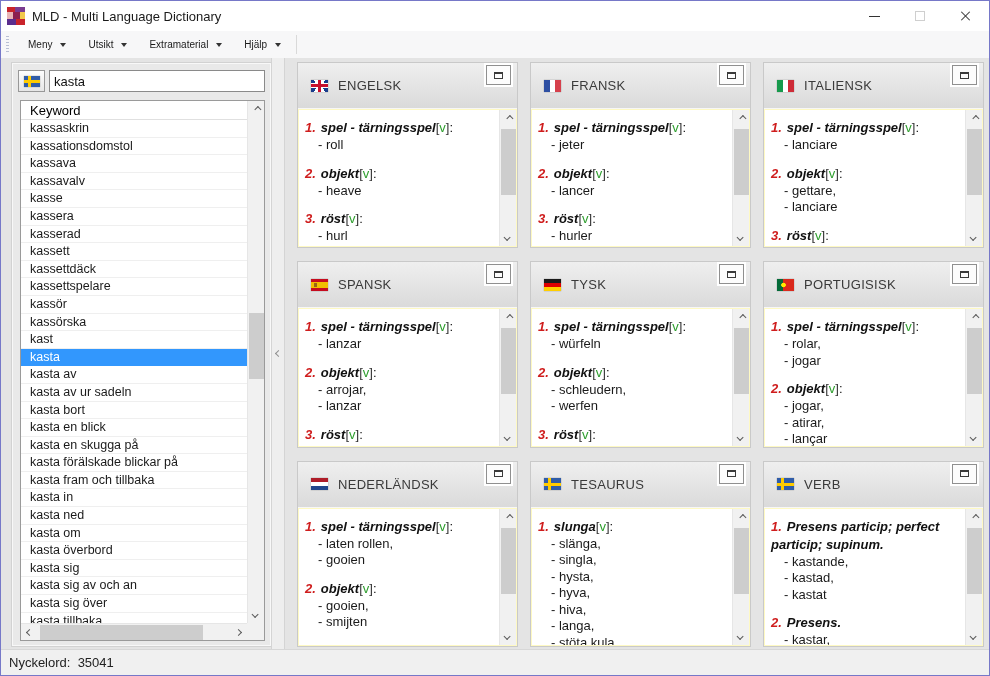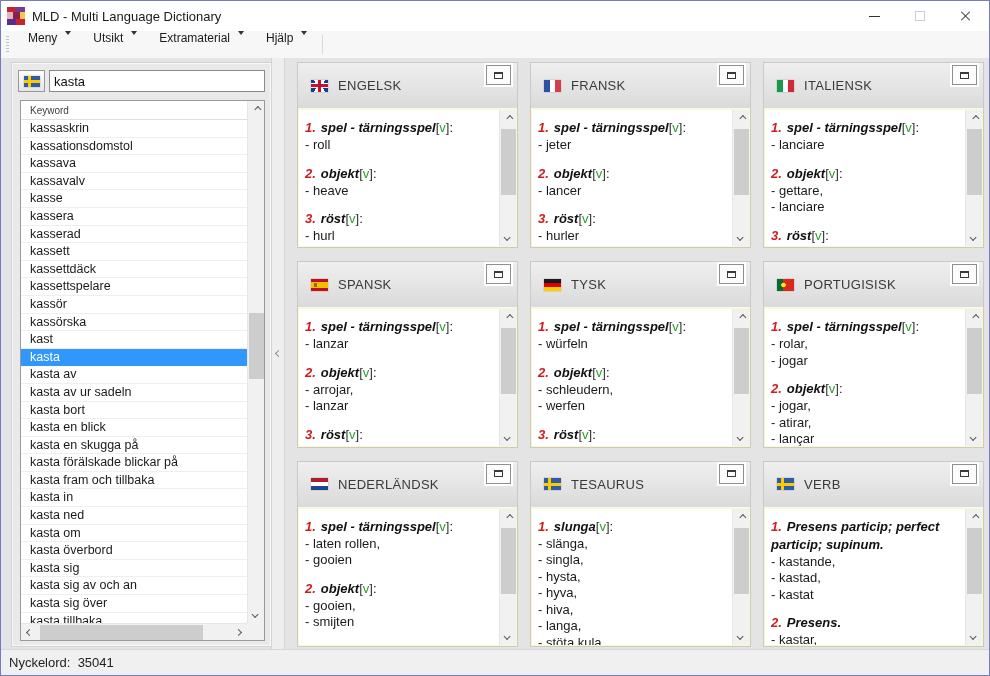--- a/index.html
+++ b/index.html
@@ -23,35 +23,35 @@
   .ic-max { width:10px; height:10px; border:1px solid #cfcfcf; }
   .ic-close { position:relative; width:12px; height:12px; }
   .ic-close::before,.ic-close::after { content:''; position:absolute; left:5px; top:0; width:1px; height:12px; background:#333; }
   .ic-close::before { transform:rotate(45deg); } .ic-close::after { transform:rotate(-45deg); }
 
   
   .menubar { height:27px; background:#f7f7f8; display:flex; align-items:center; padding-left:5px; }
   .grip { width:3px; height:17px; margin-right:8px;
     background-image:repeating-linear-gradient(to bottom,#b9bfd4 0 1px,transparent 1px 3px); }
   .menu-items { display:flex; align-items:center; height:100%; }
-  .menu-item { display:flex; align-items:flex-start; gap:8px; padding:0 11px; height:100%; font-size:12px; color:#1a1a1a; cursor:default; }
+  .menu-item { display:flex; align-items:center; gap:8px; padding:0 11px; height:100%; font-size:10px; color:#1a1a1a; cursor:default; }
   .dd-arrow { width:0; height:0; border-left:3.5px solid transparent; border-right:3.5px solid transparent; border-top:4px solid #333; }
   .menu-sep { width:1px; height:19px; background:#d9d9d9; margin-left:4px; }
 
   
   .client { position:absolute; top:57px; left:0; right:0; bottom:26px; background:#e4e4e4; }
 
   
   .sidebar { position:absolute; left:10px; top:4px; width:261px; bottom:2px; border:1px solid #d2d2d2; background:#e9e9e9; box-shadow:inset 0 0 0 1px #f8f8f8; }
   .search-row { position:absolute; left:6px; right:6px; top:6px; height:24px; display:flex; align-items:center; }
   .flag-btn { width:27px; height:22px; border:1px solid #989898; background:linear-gradient(#fdfdfd,#e6e6e6); display:flex; align-items:center; justify-content:center; margin-right:4px; }
   .search-input { flex:1; height:22px; border:1px solid #8a8a8a; font-family:"Liberation Sans",sans-serif; font-size:13px; padding:0 4px; outline:none; background:#fff; color:#111; }
   .listbox { position:absolute; left:8px; right:6px; top:37px; bottom:5px; border:1px solid #9a9a9a; background:#fff; overflow:hidden; }
   .list-inner { position:absolute; left:0; top:0; right:17px; bottom:17px; overflow:hidden; }
-  .list-header { height:19px; line-height:19px; font-size:10px; color:#404040; padding-left:9px; border-bottom:1px solid #e0e0e0; }
+  .list-header { height:19px; line-height:19px; font-size:13px; color:#000000; padding-left:9px; border-bottom:1px solid #e0e0e0; }
   .list-row { height:17.6px; line-height:17.6px; font-size:12.5px; color:#1a1a1a; padding-left:9px; border-bottom:1px solid #efefef; white-space:nowrap; overflow:hidden; }
   .list-row.selected { background:#3297fd; color:#fff; border-bottom-color:#3297fd; }
 
   
   .vscroll { position:absolute; top:0; right:0; bottom:17px; width:17px; background:#f1f1f1; border-left:1px solid #e6e6e6; }
   .vscroll .sb-btn { position:absolute; left:0; width:17px; height:17px; display:flex; align-items:center; justify-content:center; }
   .vscroll .sb-btn.top { top:0; } .vscroll .sb-btn.bottom { bottom:0; }
   .vscroll .thumb { position:absolute; left:1px; width:15px; background:#cdcdcd; }
   .hscroll { position:absolute; left:0; right:17px; bottom:0; height:17px; background:#f1f1f1; border-top:1px solid #e6e6e6; }
   .hscroll .sb-btn { position:absolute; top:0; width:17px; height:17px; display:flex; align-items:center; justify-content:center; }
@@ -77,21 +77,21 @@
   .max-btn { position:absolute; top:2px; right:6px; width:25px; height:20px; background:#fcfcfc; border:1px solid #8f8f8f; box-shadow:0 0 0 2px #fff; display:flex; align-items:center; justify-content:center; }
   .max-icon { width:9px; height:7px; border:1px solid #3a3a3a; border-top-width:2px; }
   .panel-body { position:absolute; top:47px; left:1px; right:1px; bottom:1px; background:#fff; padding:9px 24px 2px 6px; overflow:hidden; font-size:13px; }
   .panel-body .vscroll { bottom:0; }
   .entry { margin-bottom:11px; }
   .entry-head { font-weight:bold; font-style:italic; color:#111; line-height:18px; }
   .entry-num { color:#cf1d1d; margin-right:5px; }
   .tag-br { font-style:normal; font-weight:normal; color:#333; }
   .tag-v { font-style:normal; font-weight:normal; color:#2e9e2e; }
   .entry-colon { font-style:normal; font-weight:normal; color:#111; }
-  .word { line-height:16.5px; color:#1a1a1a; }
+  .word { margin-left:13px; line-height:16.5px; color:#1a1a1a; }
 
   
   .flag { width:17px; height:12px; box-shadow:0 0 1px rgba(0,0,0,.45); background-repeat:no-repeat; flex:none; }
   .flag.small { width:16px; height:11px; }
   .flag-se { background-color:#2f5ca8;
     background-image:linear-gradient(#fecb00,#fecb00),linear-gradient(#fecb00,#fecb00);
     background-size:3px 100%,100% 3px; background-position:4px 0,0 4.5px; }
   .flag-gb { background-color:#1a3c8c;
     background-image:
       linear-gradient(#c8102e,#c8102e),linear-gradient(#c8102e,#c8102e),

